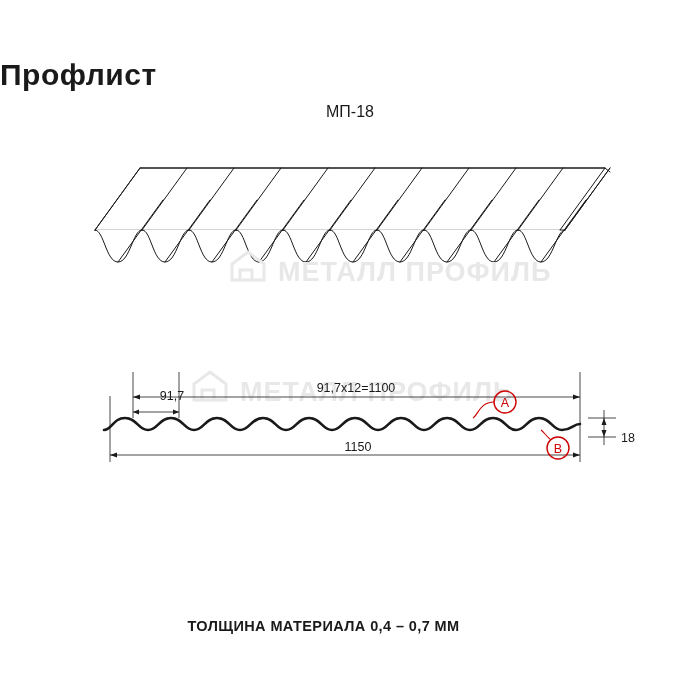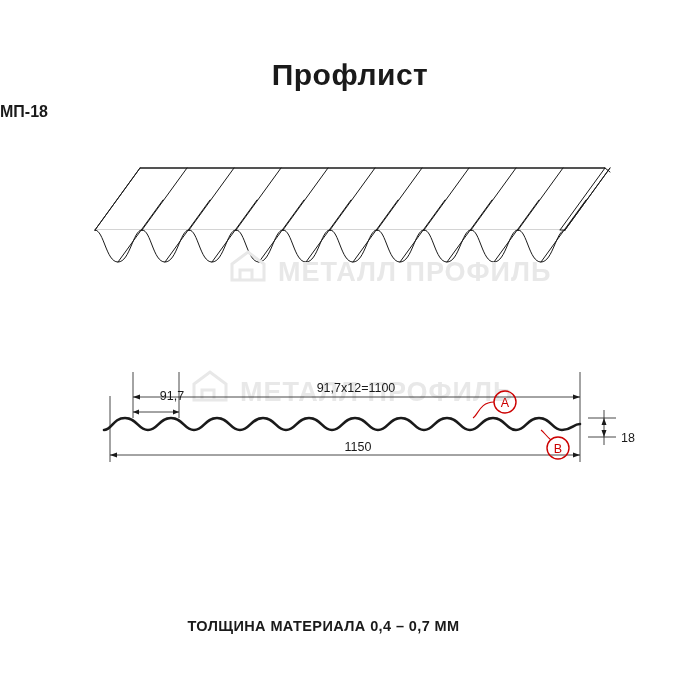--- a/index.html
+++ b/index.html
@@ -18,34 +18,34 @@
   .page {
     position: relative;
     width: 700px;
     height: 700px;
   }
   .title {
     position: absolute;
     top: 58px;
     left: 0;
     width: 700px;
-    text-align: center;
+    text-align: left;
     font-size: 30px;
     font-weight: bold;
     letter-spacing: 0.5px;
     color: #1a1a1a;
   }
   .subtitle {
     position: absolute;
     top: 103px;
     left: 0;
     width: 700px;
-    text-align: left;
+    text-align: center;
     font-size: 16px;
-    font-weight: bold;
+    font-weight: normal;
     color: #1a1a1a;
   }
   .footer-note {
     position: absolute;
     top: 618px;
     left: 0;
     width: 647px;
     text-align: center;
     font-size: 14.5px;
     font-weight: bold;

